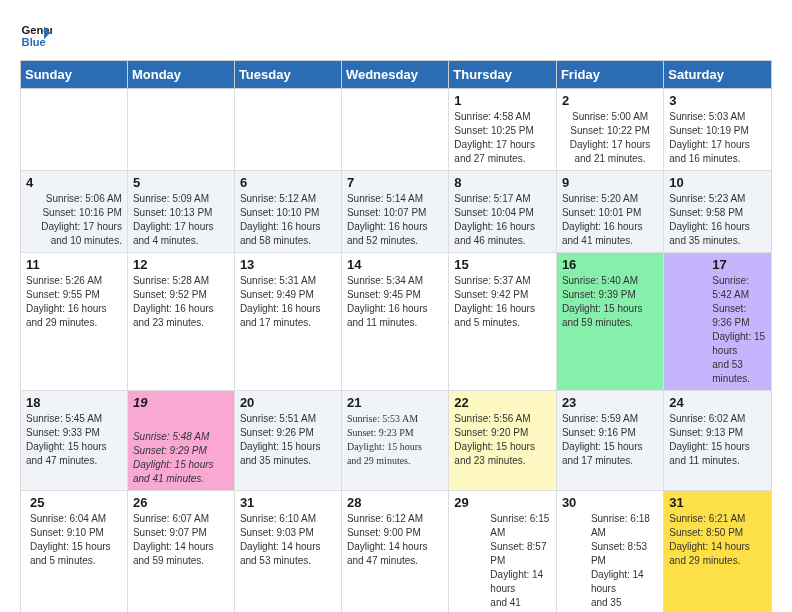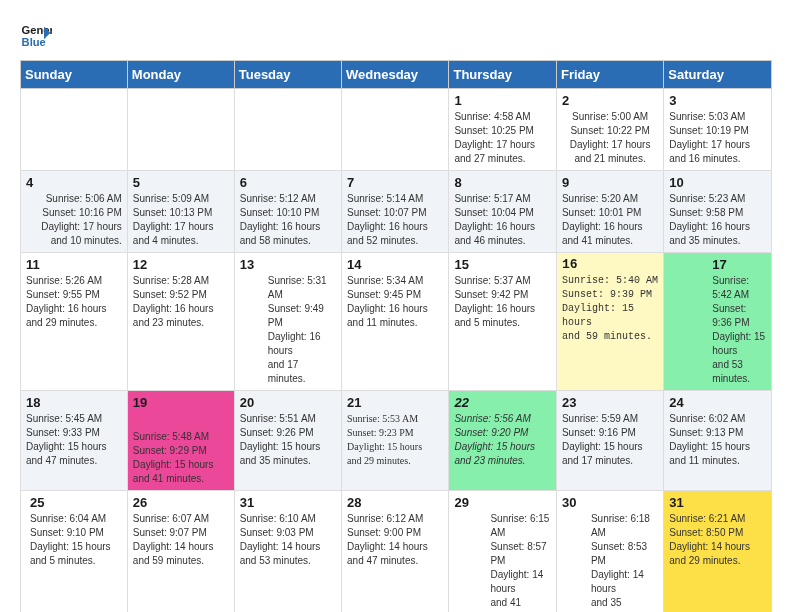--- a/index.html
+++ b/index.html
@@ -208,84 +208,84 @@
         </td>
         <td style="background: rgb(255, 255, 255);">
           <span class="day-num">12</span>
           <div class="day-info" style="white-space: pre-line;">Sunrise: 5:28 AM
 Sunset: 9:52 PM
 Daylight: 16 hours
 and 23 minutes.</div>
         </td>
         <td style="background: rgb(255, 255, 255);">
           <span class="day-num">13</span>
-          <div class="day-info" style="white-space: pre-line; margin-left: 28px;">Sunrise: 5:31 AM
+          <div class="day-info" style="white-space: pre-line;">Sunrise: 5:31 AM
 Sunset: 9:49 PM
 Daylight: 16 hours
 and 17 minutes.</div>
         </td>
         <td style="background: rgb(255, 255, 255);">
           <span class="day-num">14</span>
           <div class="day-info" style="white-space: pre-line;">Sunrise: 5:34 AM
 Sunset: 9:45 PM
 Daylight: 16 hours
 and 11 minutes.</div>
         </td>
         <td style="background: rgb(255, 255, 255);">
           <span class="day-num">15</span>
           <div class="day-info" style="white-space: pre-line;">Sunrise: 5:37 AM
 Sunset: 9:42 PM
 Daylight: 16 hours
 and 5 minutes.</div>
         </td>
-        <td style="background: #fef9c3; font-family: Liberation Mono, monospace;">
+        <td style="background: #86efac;">
           <span class="day-num">16</span>
           <div class="day-info" style="white-space: pre-line;">Sunrise: 5:40 AM
 Sunset: 9:39 PM
 Daylight: 15 hours
 and 59 minutes.</div>
         </td>
-        <td style="background: #86efac; padding-left: 48px;">
+        <td style="background: #c4b5fd; padding-left: 48px;">
           <span class="day-num">17</span>
           <div class="day-info" style="white-space: pre-line;">Sunrise: 5:42 AM
 Sunset: 9:36 PM
 Daylight: 15 hours
 and 53 minutes.</div>
         </td>
       </tr>
       <tr>
         <td style="background: rgb(240, 244, 248);">
           <span class="day-num">18</span>
           <div class="day-info" style="white-space: pre-line;">Sunrise: 5:45 AM
 Sunset: 9:33 PM
 Daylight: 15 hours
 and 47 minutes.</div>
         </td>
-        <td style="background: #ec4899;">
+        <td style="background: #f9a8d4; font-style: italic;">
           <span class="day-num">19</span>
           <div class="day-info" style="white-space: pre-line; margin-top: 20px;">Sunrise: 5:48 AM
 Sunset: 9:29 PM
 Daylight: 15 hours
 and 41 minutes.</div>
         </td>
         <td style="background: rgb(240, 244, 248);">
           <span class="day-num">20</span>
           <div class="day-info" style="white-space: pre-line;">Sunrise: 5:51 AM
 Sunset: 9:26 PM
 Daylight: 15 hours
 and 35 minutes.</div>
         </td>
         <td style="background: rgb(240, 244, 248);">
           <span class="day-num">21</span>
           <div class="day-info" style="white-space: pre-line; font-family: Liberation Serif, serif;">Sunrise: 5:53 AM
 Sunset: 9:23 PM
 Daylight: 15 hours
 and 29 minutes.</div>
         </td>
-        <td style="background: #86efac; font-style: italic;">
+        <td style="background: #fef9c3;">
           <span class="day-num">22</span>
           <div class="day-info" style="white-space: pre-line;">Sunrise: 5:56 AM
 Sunset: 9:20 PM
 Daylight: 15 hours
 and 23 minutes.</div>
         </td>
         <td style="background: rgb(240, 244, 248);">
           <span class="day-num">23</span>
           <div class="day-info" style="white-space: pre-line;">Sunrise: 5:59 AM
 Sunset: 9:16 PM

